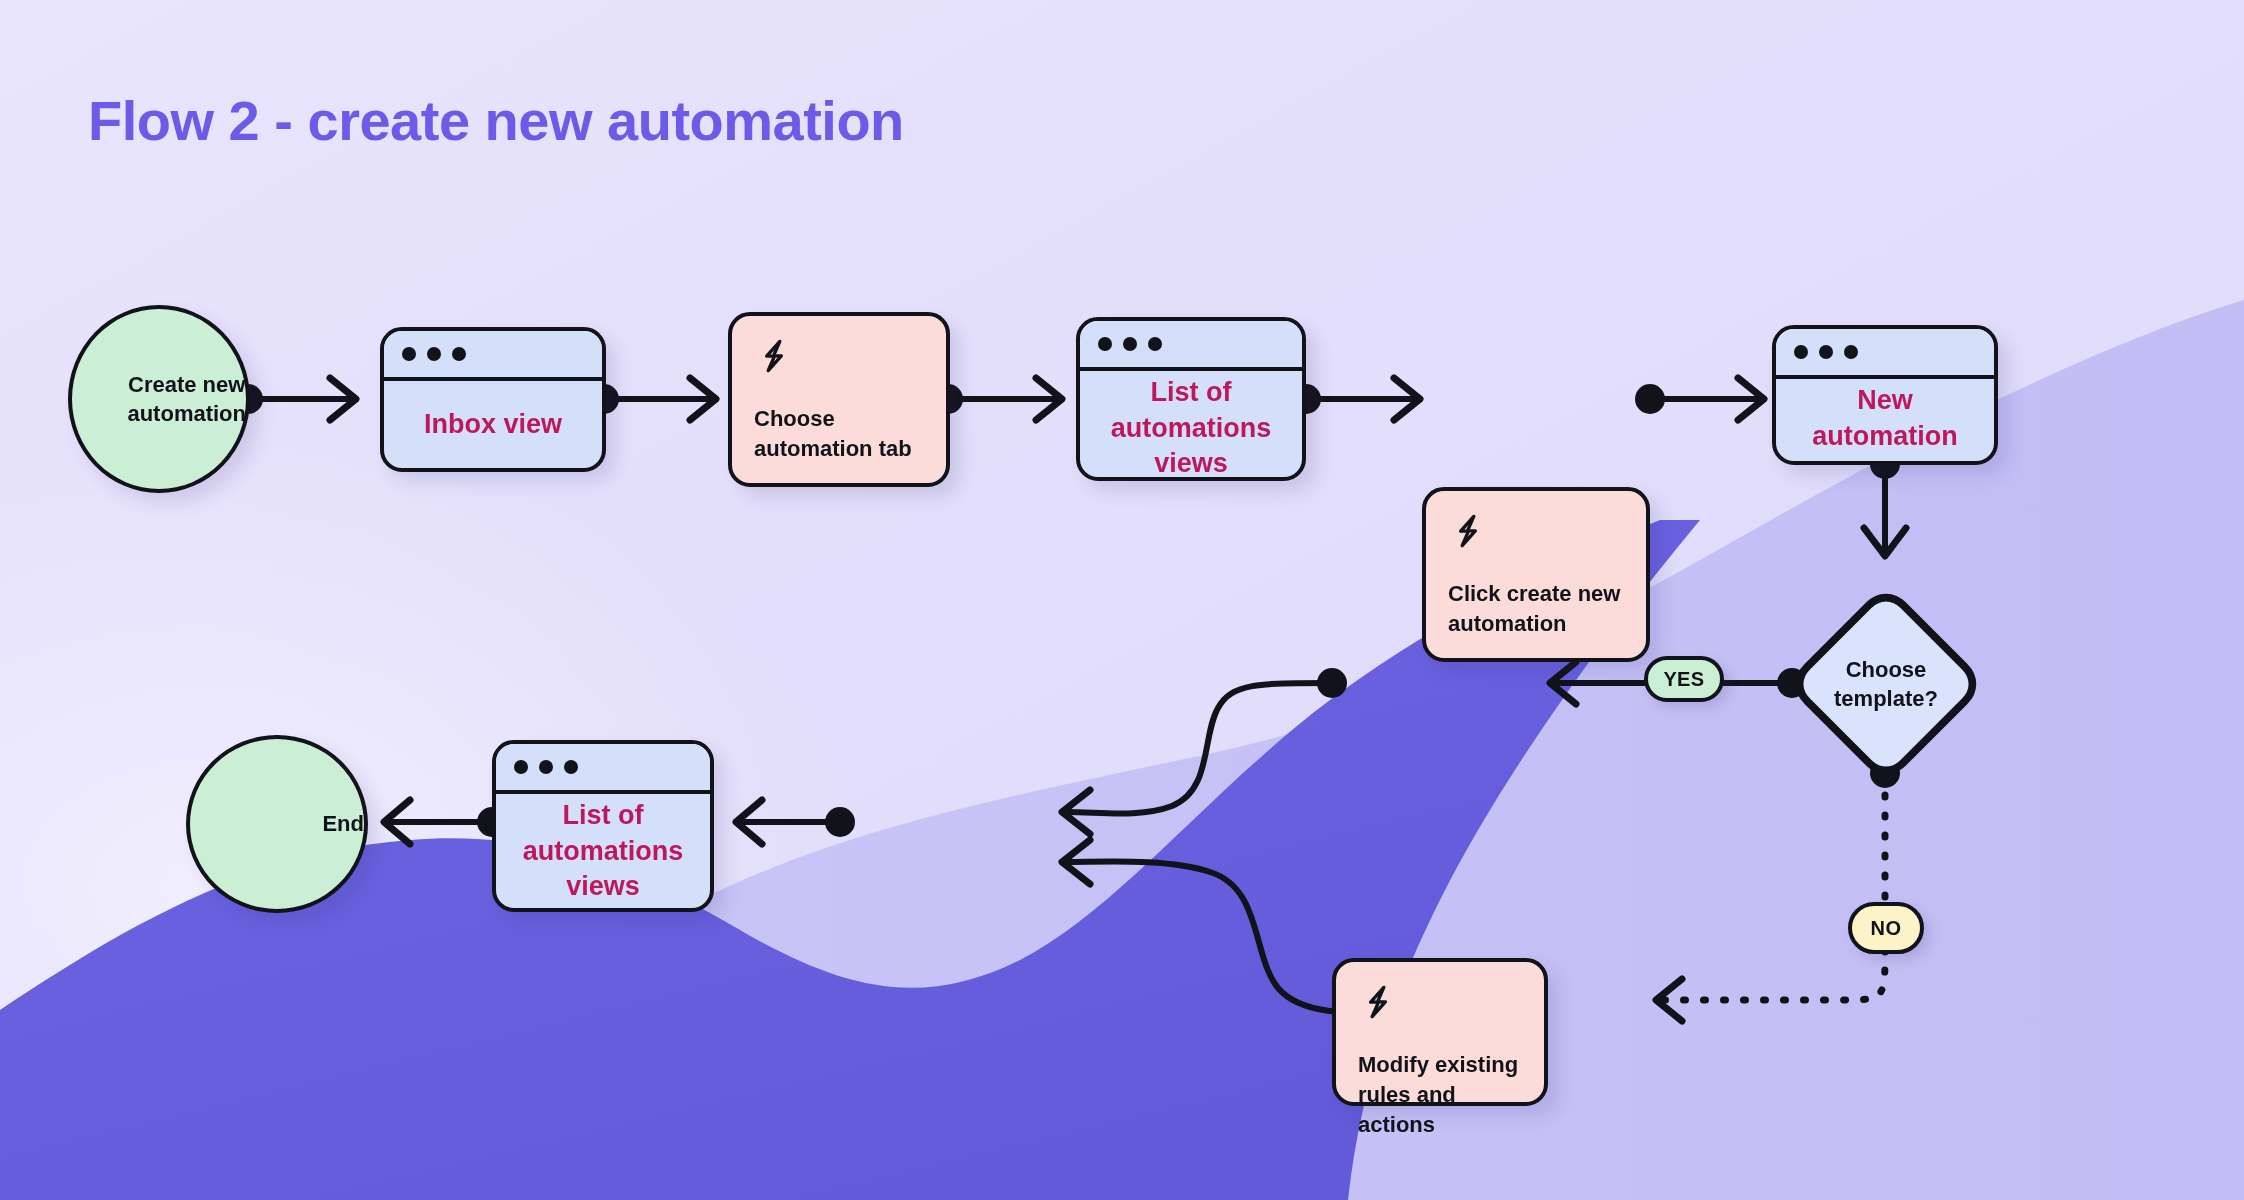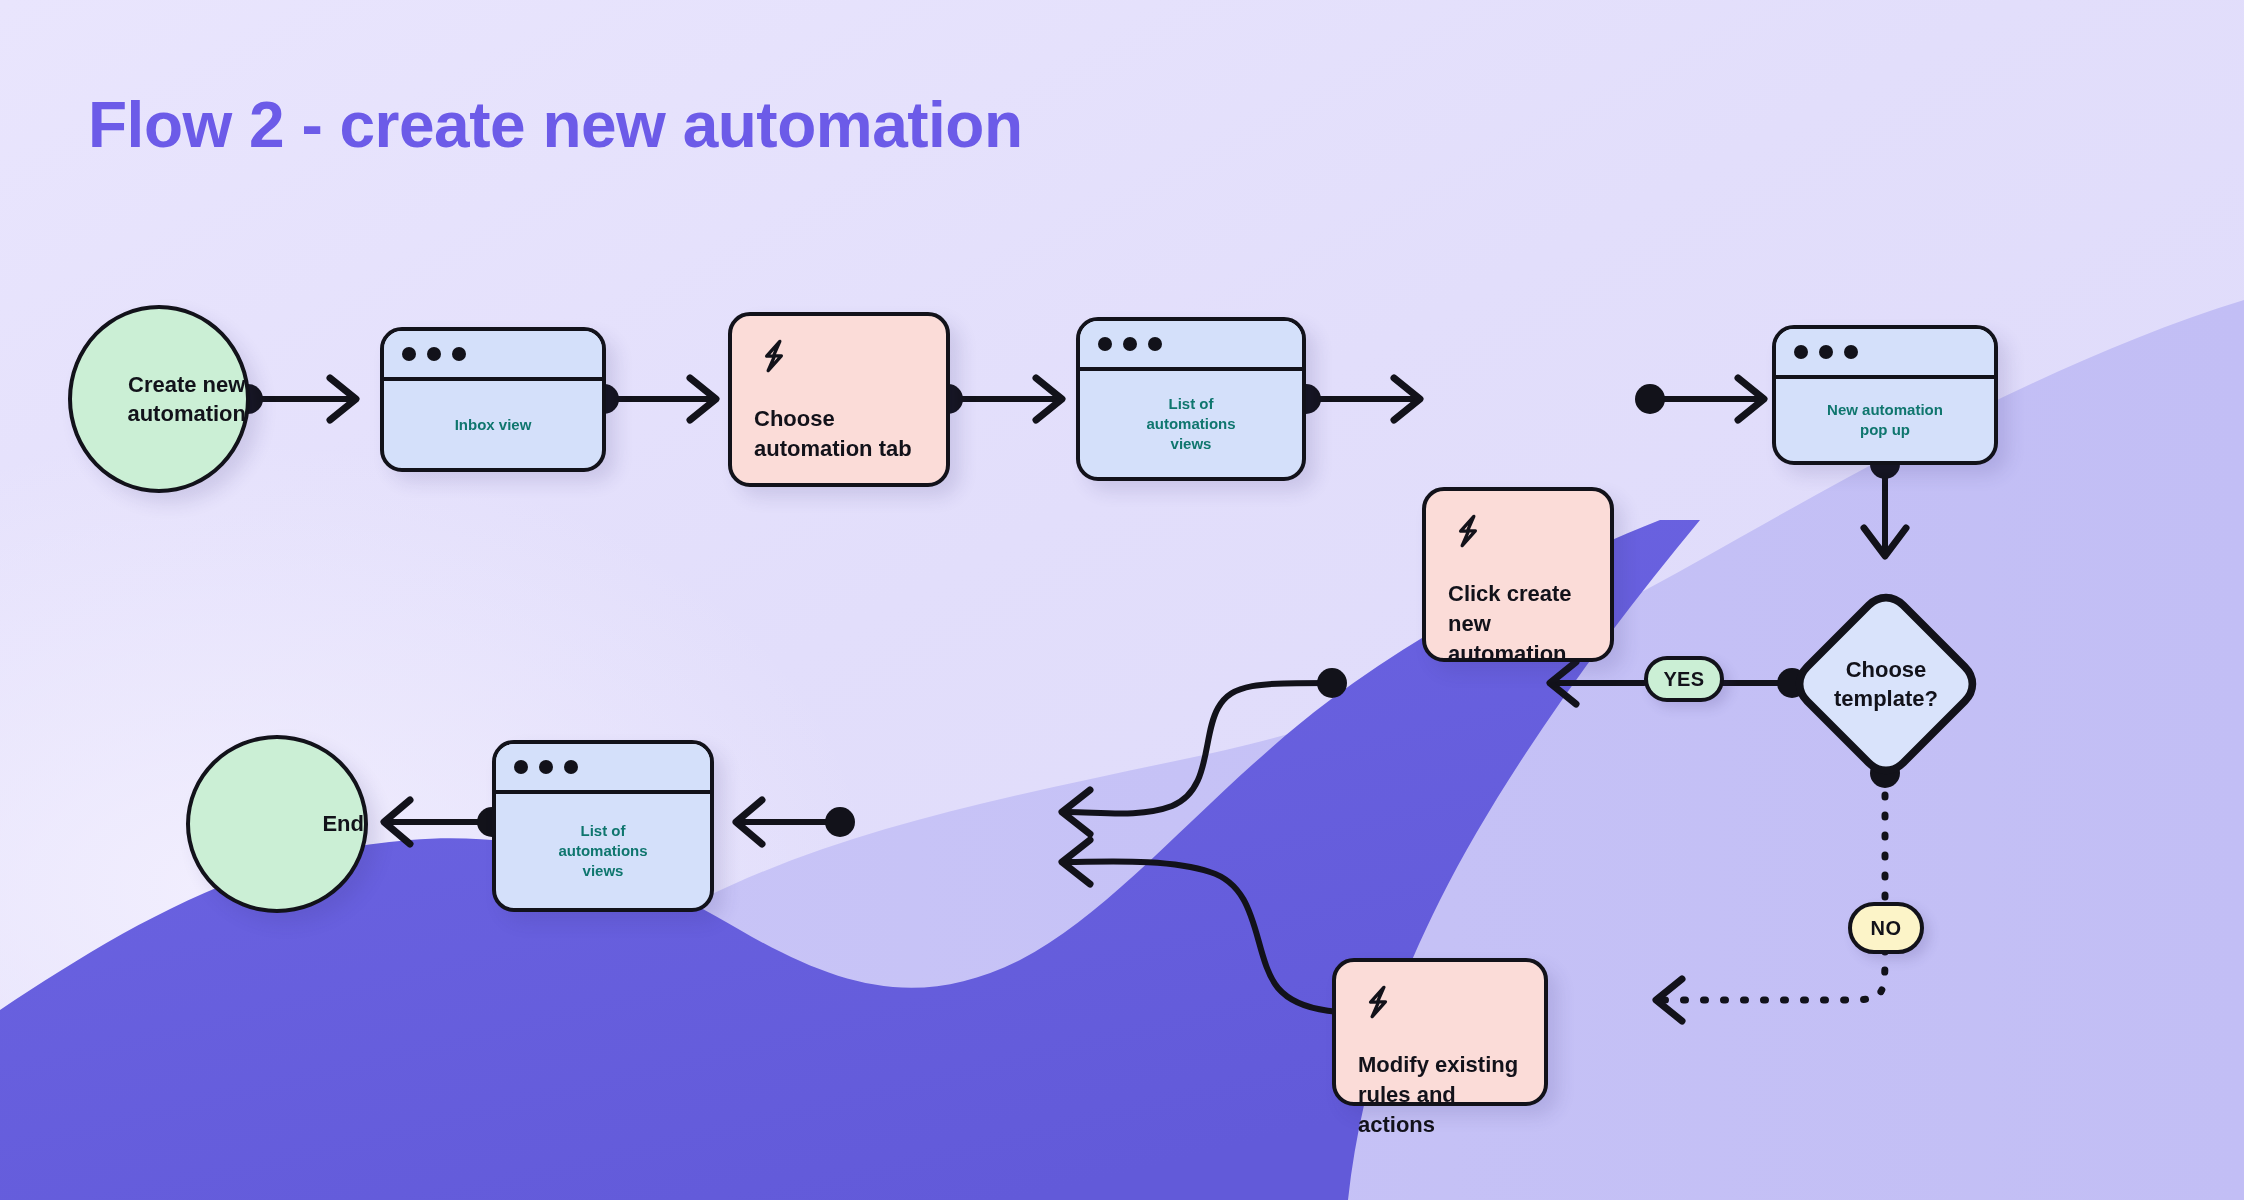--- a/index.html
+++ b/index.html
@@ -9,21 +9,21 @@
     background:#E6E2FC;
   }
   #stage{position:absolute;inset:0;width:2244px;height:1200px;}
   #bg{position:absolute;inset:0;width:2244px;height:1200px;z-index:0;}
   #edges{position:absolute;inset:0;width:2244px;height:1200px;z-index:1;pointer-events:none;}
   .node{position:absolute;z-index:2;box-sizing:border-box;}
 
   
   #title{
     position:absolute;left:88px;top:88px;z-index:5;
-    font-size:64px;font-weight:700;letter-spacing:-0.5px;
+    font-size:56px;font-weight:700;letter-spacing:-0.5px;
     color:#6C5BE8;white-space:nowrap;text-align:center;
   }
 
   
   .card{
     border:4px solid #12121a;border-radius:22px;
     box-shadow:10px 10px 18px rgba(60,50,120,0.14);
     display:flex;flex-direction:column;
   }
   .browser{background:#D4E0FA;overflow:hidden;}
@@ -31,21 +31,21 @@
     height:46px;flex:0 0 46px;border-bottom:4px solid #12121a;
     display:flex;align-items:center;padding-left:18px;gap:11px;
     background:#D4E0FA;
   }
   .browser .dot{width:14px;height:14px;border-radius:50%;background:#12121a;}
   .browser .body{
     flex:1;display:flex;align-items:center;justify-content:center;
     text-align:center;padding:4px 12px;
   }
   .browser .body span{
-    font-size:15px;font-weight:700;color:#0f766e;line-height:1.32;text-align:center;
+    font-size:27px;font-weight:700;color:#be185d;line-height:1.32;text-align:center;
   }
 
   .action{background:#FBDCD8;position:relative;}
   .action .zap{position:absolute;left:22px;top:20px;width:40px;height:40px;}
   .action .alabel{
     position:absolute;left:22px;right:16px;top:88px;
     font-size:22px;font-weight:700;color:#12121a;line-height:1.36;text-align:left;
   }
 
   .term{
@@ -237,21 +237,21 @@
     <div class="bar" style="background: rgb(212, 224, 250);">
       <i class="dot"></i>
         <i class="dot"></i>
         <i class="dot"></i>
     </div>
     <div class="body">
       <span>List of<br>automations<br>views</span>
     </div>
   </div>
 
-  <div class="node card action" style="left: 1422px; top: 312px; width: 192px; height: 175px; background: rgb(251, 220, 216);">
+  <div class="node card action" style="left: 1422px; top: 312px; width: 228px; height: 175px; background: rgb(251, 220, 216);">
     <svg class="zap" viewBox="0 0 24 24" fill="none" stroke="#12121a" stroke-width="2" stroke-linejoin="round" stroke-linecap="round">
       <path d="M15.5 3.2 L7.6 12.1 H12.3 L8.5 20.8 L16.4 11.9 H11.7 Z"></path>
     </svg>
     <div class="alabel">Click create new<br>automation</div>
   </div>
 
   <div class="node card browser" style="left: 1772px; top: 325px; width: 226px; height: 140px; background: rgb(212, 224, 250);">
     <div class="bar" style="background: rgb(212, 224, 250);">
       <i class="dot"></i>
         <i class="dot"></i>

